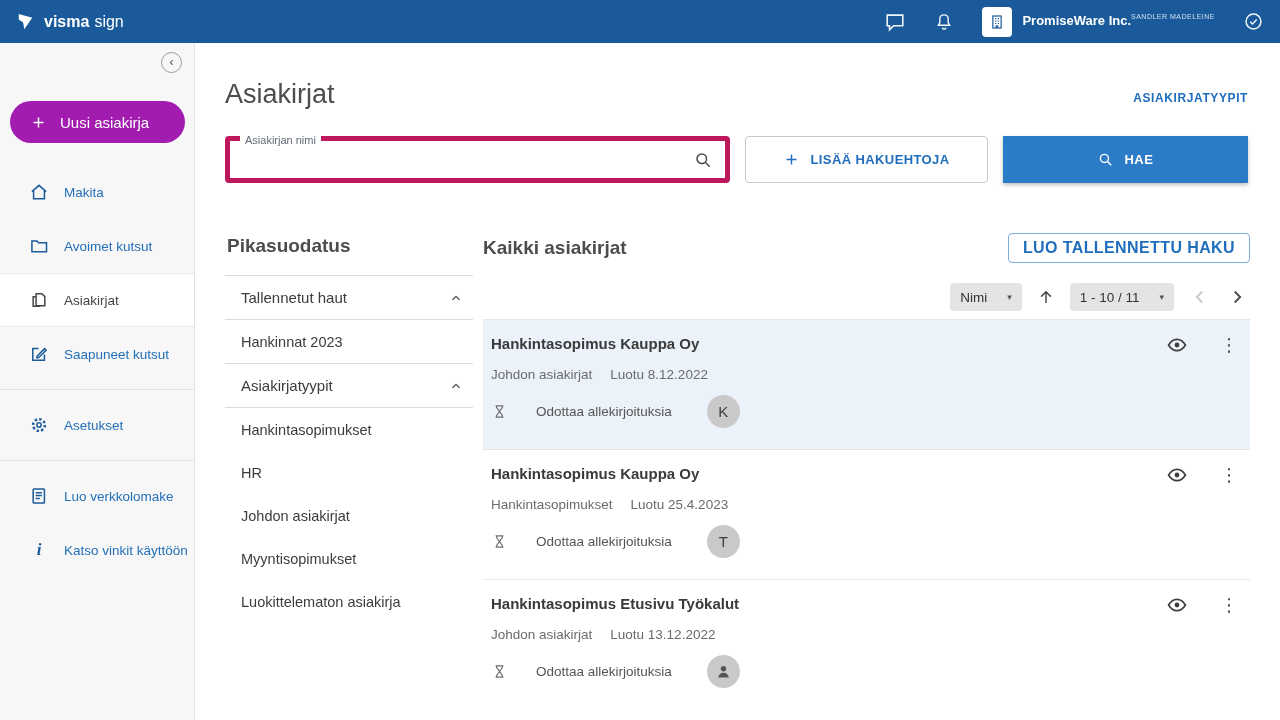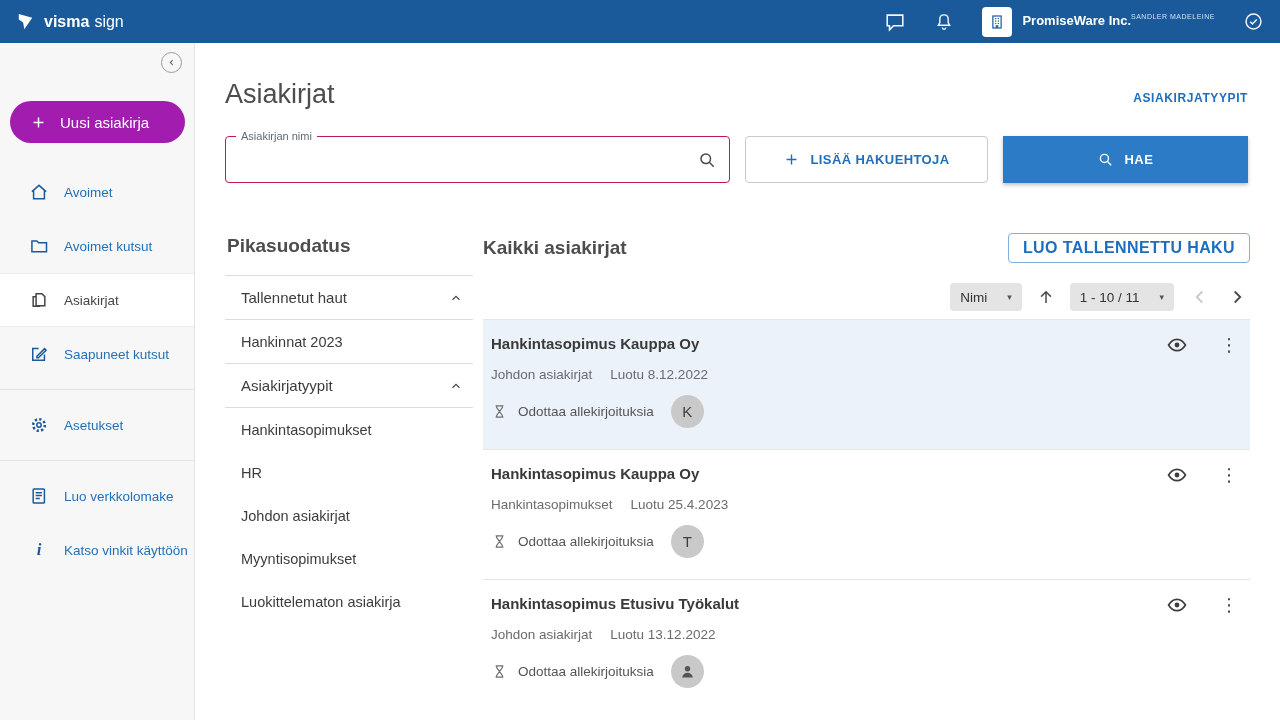--- a/index.html
+++ b/index.html
@@ -32,21 +32,21 @@
   .nav-divider { border-top: 1px solid #e4e4e4; margin: 8px 0; }
   .info-i { font-family: "Liberation Serif", serif; font-style: italic; font-weight: 700; font-size: 17px; width: 20px; text-align: center; color: #1b5a9b; }
 
   
   .main { position: absolute; top: 43px; left: 195px; width: 1085px; height: 677px; padding: 36px 30px 0 30px; }
   .page-header { position: relative; }
   .page-title { font-size: 27px; font-weight: 400; color: #4d4d4d; }
   .types-link { position: absolute; right: 2px; top: 12px; color: #1f6dbd; font-size: 12px; font-weight: 700; letter-spacing: .6px; cursor: pointer; background: none; border: none; }
 
   .search-row { display: flex; gap: 15px; margin-top: 26px; }
-  .search-field { position: relative; width: 505px; height: 47px; border: 1px solid #be185d; border-radius: 4px; display: flex; align-items: center; padding: 0 12px; background: #fff; }
+  .search-field { position: relative; width: 505px; height: 47px; border: 5px solid #be185d; border-radius: 4px; display: flex; align-items: center; padding: 0 12px; background: #fff; }
   .search-label { position: absolute; top: -7px; left: 10px; background: #fff; padding: 0 5px; font-size: 11px; color: #5f6b76; }
   .search-input { flex: 1; border: none; outline: none; font-size: 15px; font-family: inherit; background: transparent; }
   .mag { color: #4a4a4a; cursor: pointer; }
   .btn-outline { width: 243px; height: 47px; background: #fff; border: 1px solid #c9c9c9; border-radius: 4px; color: #1f6dbd; font-size: 13px; font-weight: 700; letter-spacing: .4px; display: flex; align-items: center; justify-content: center; gap: 10px; cursor: pointer; }
   .btn-primary { width: 245px; height: 47px; background: #2b7bc6; border: none; border-radius: 0; color: #fff; font-size: 13px; font-weight: 700; letter-spacing: .6px; display: flex; align-items: center; justify-content: center; gap: 10px; cursor: pointer; box-shadow: 0 2px 4px rgba(0,0,0,.25); }
 
   .content { display: flex; margin-top: 50px; }
   .filters-col { width: 248px; flex: none; margin-right: 10px; }
   .filters-title { font-size: 19px; color: #4d4d4d; margin: 2px 0 18px 2px; }
   .fgroup-header { display: flex; align-items: center; justify-content: space-between; height: 45px; border-top: 1px solid #dcdcdc; border-bottom: 1px solid #dcdcdc; font-size: 15px; color: #3c3c3c; padding: 0 10px 0 16px; cursor: pointer; }
@@ -62,21 +62,21 @@
   .chip { background: #e4e4e4; border-radius: 4px; height: 28px; display: flex; align-items: center; gap: 20px; padding: 0 10px; font-size: 13.5px; color: #333; cursor: pointer; }
   .caret { font-size: 9px; color: #555; }
   .tool-icon { color: #4a4a4a; cursor: pointer; }
   .pg { cursor: pointer; color: #4a4a4a; }
   .pg.disabled { color: #c9c9c9; cursor: default; }
 
   .doc-row { position: relative; border-top: 1px solid #e6e6e6; padding: 15px 110px 21px 8px; }
   .doc-row.highlight { background: #ecf2fa; }
   .doc-title { font-size: 15px; font-weight: 700; color: #3a3a3a; }
   .doc-meta { margin-top: 15px; font-size: 13.5px; color: #6b6b6b; display: flex; gap: 18px; }
-  .doc-status { margin-top: 13px; display: flex; align-items: center; gap: 10px; font-size: 13.5px; color: #555; }
+  .doc-status { margin-top: 13px; display: flex; align-items: center; gap: 28px; font-size: 13.5px; color: #555; }
   .hourglass { color: #707070; }
   .avatar { width: 33px; height: 33px; border-radius: 50%; background: #c9c9c9; display: flex; align-items: center; justify-content: center; font-size: 15px; color: #3f3f3f; margin-left: 7px; flex: none; }
   .row-actions { position: absolute; top: 14px; right: 8px; display: flex; align-items: center; gap: 28px; }
   .eye { color: #3d3d3d; cursor: pointer; }
   .kebab { font-size: 18px; color: #444; cursor: pointer; line-height: 1; padding: 2px 4px; }
 </style>
 </head>
 <body>
 
 <header class="topbar">
@@ -139,21 +139,21 @@
     </span>
     <span>Uusi asiakirja</span>
   </button>
 
   <div class="nav-item">
     <span class="nicon">
       <svg width="20" height="20" viewBox="0 0 24 24" fill="none" stroke="currentColor" stroke-width="1.8">
           <path d="M3.5 11.5 12 4l8.5 7.5M5.5 10.5V20h13v-9.5"></path>
         </svg>
     </span>
-    <span>Avoimet</span>
+    <span>Makita</span>
   </div>
 
   <div class="nav-item">
     <span class="nicon">
       <svg width="20" height="20" viewBox="0 0 24 24" fill="none" stroke="currentColor" stroke-width="1.8">
           <path d="M3.5 6h6l2 2h9.5v11H3.5z"></path>
         </svg>
     </span>
     <span>Avoimet kutsut</span>
   </div>

